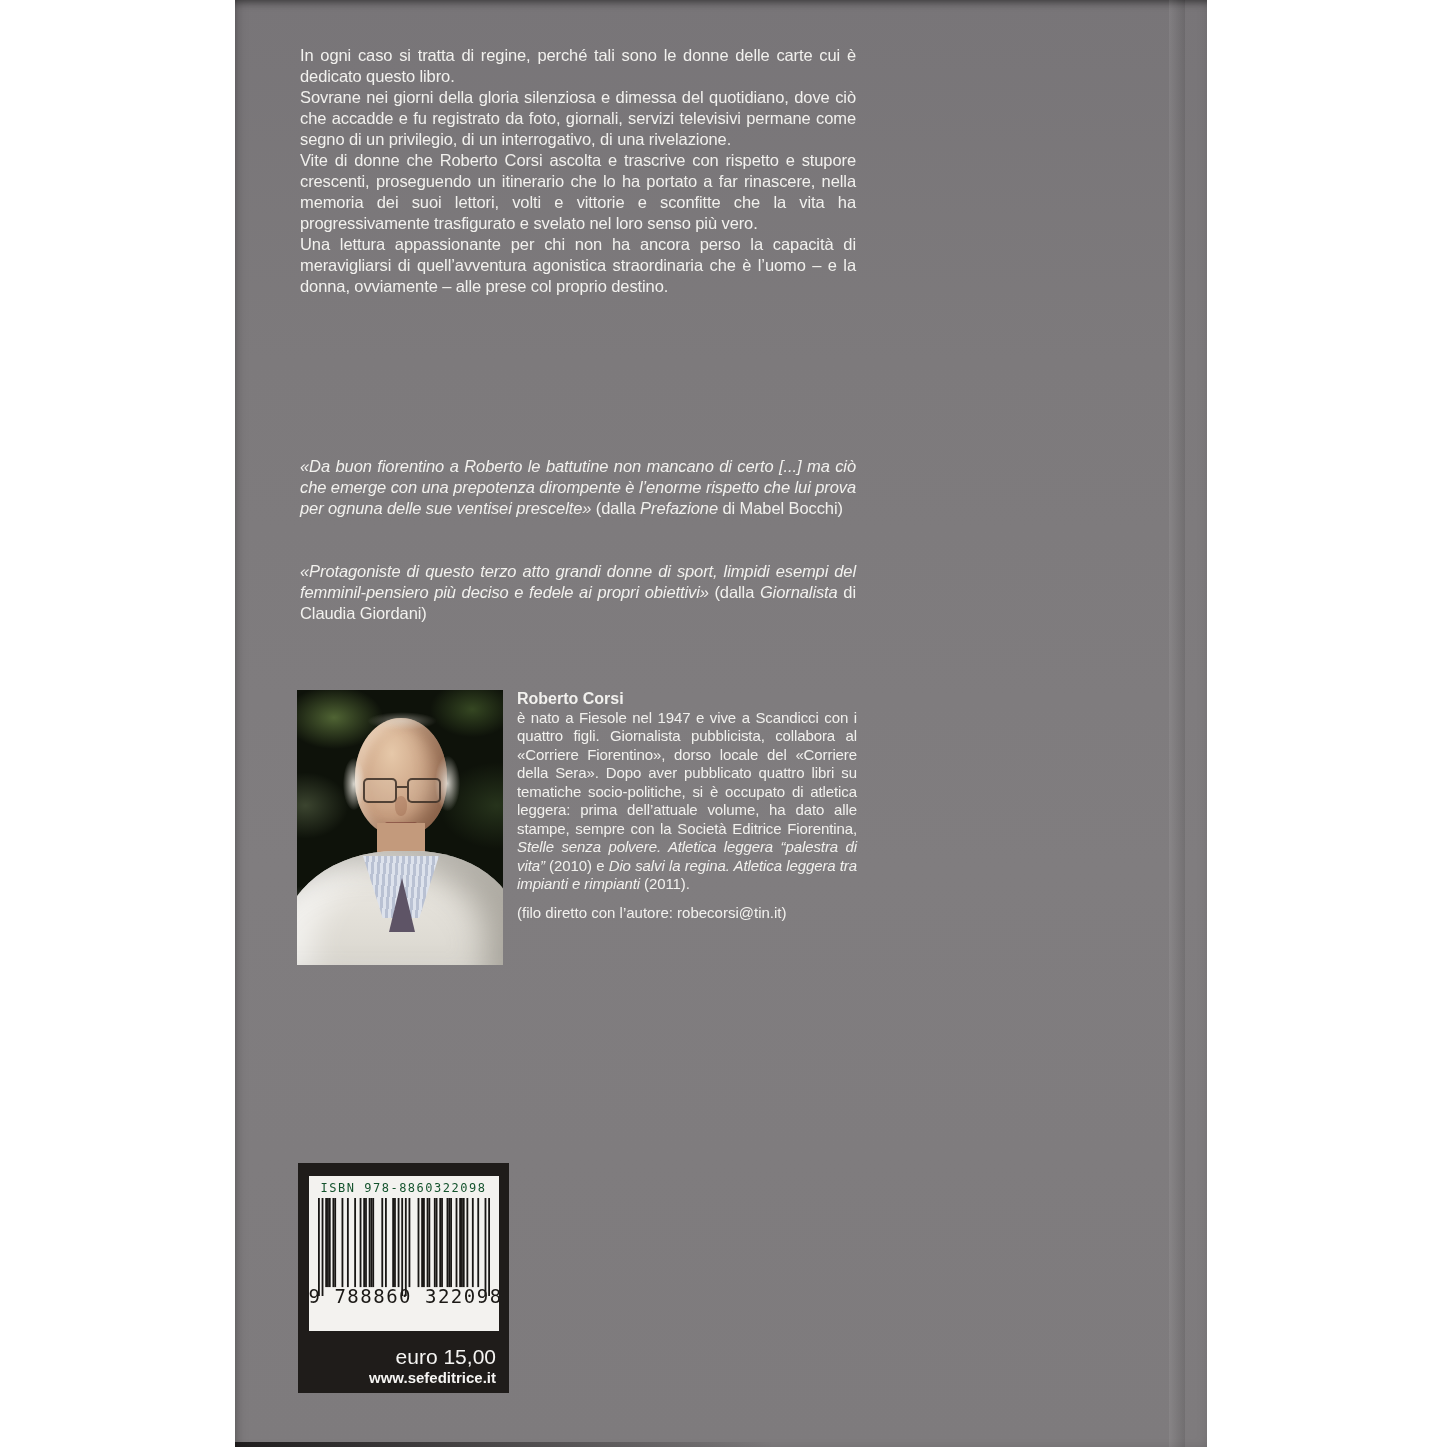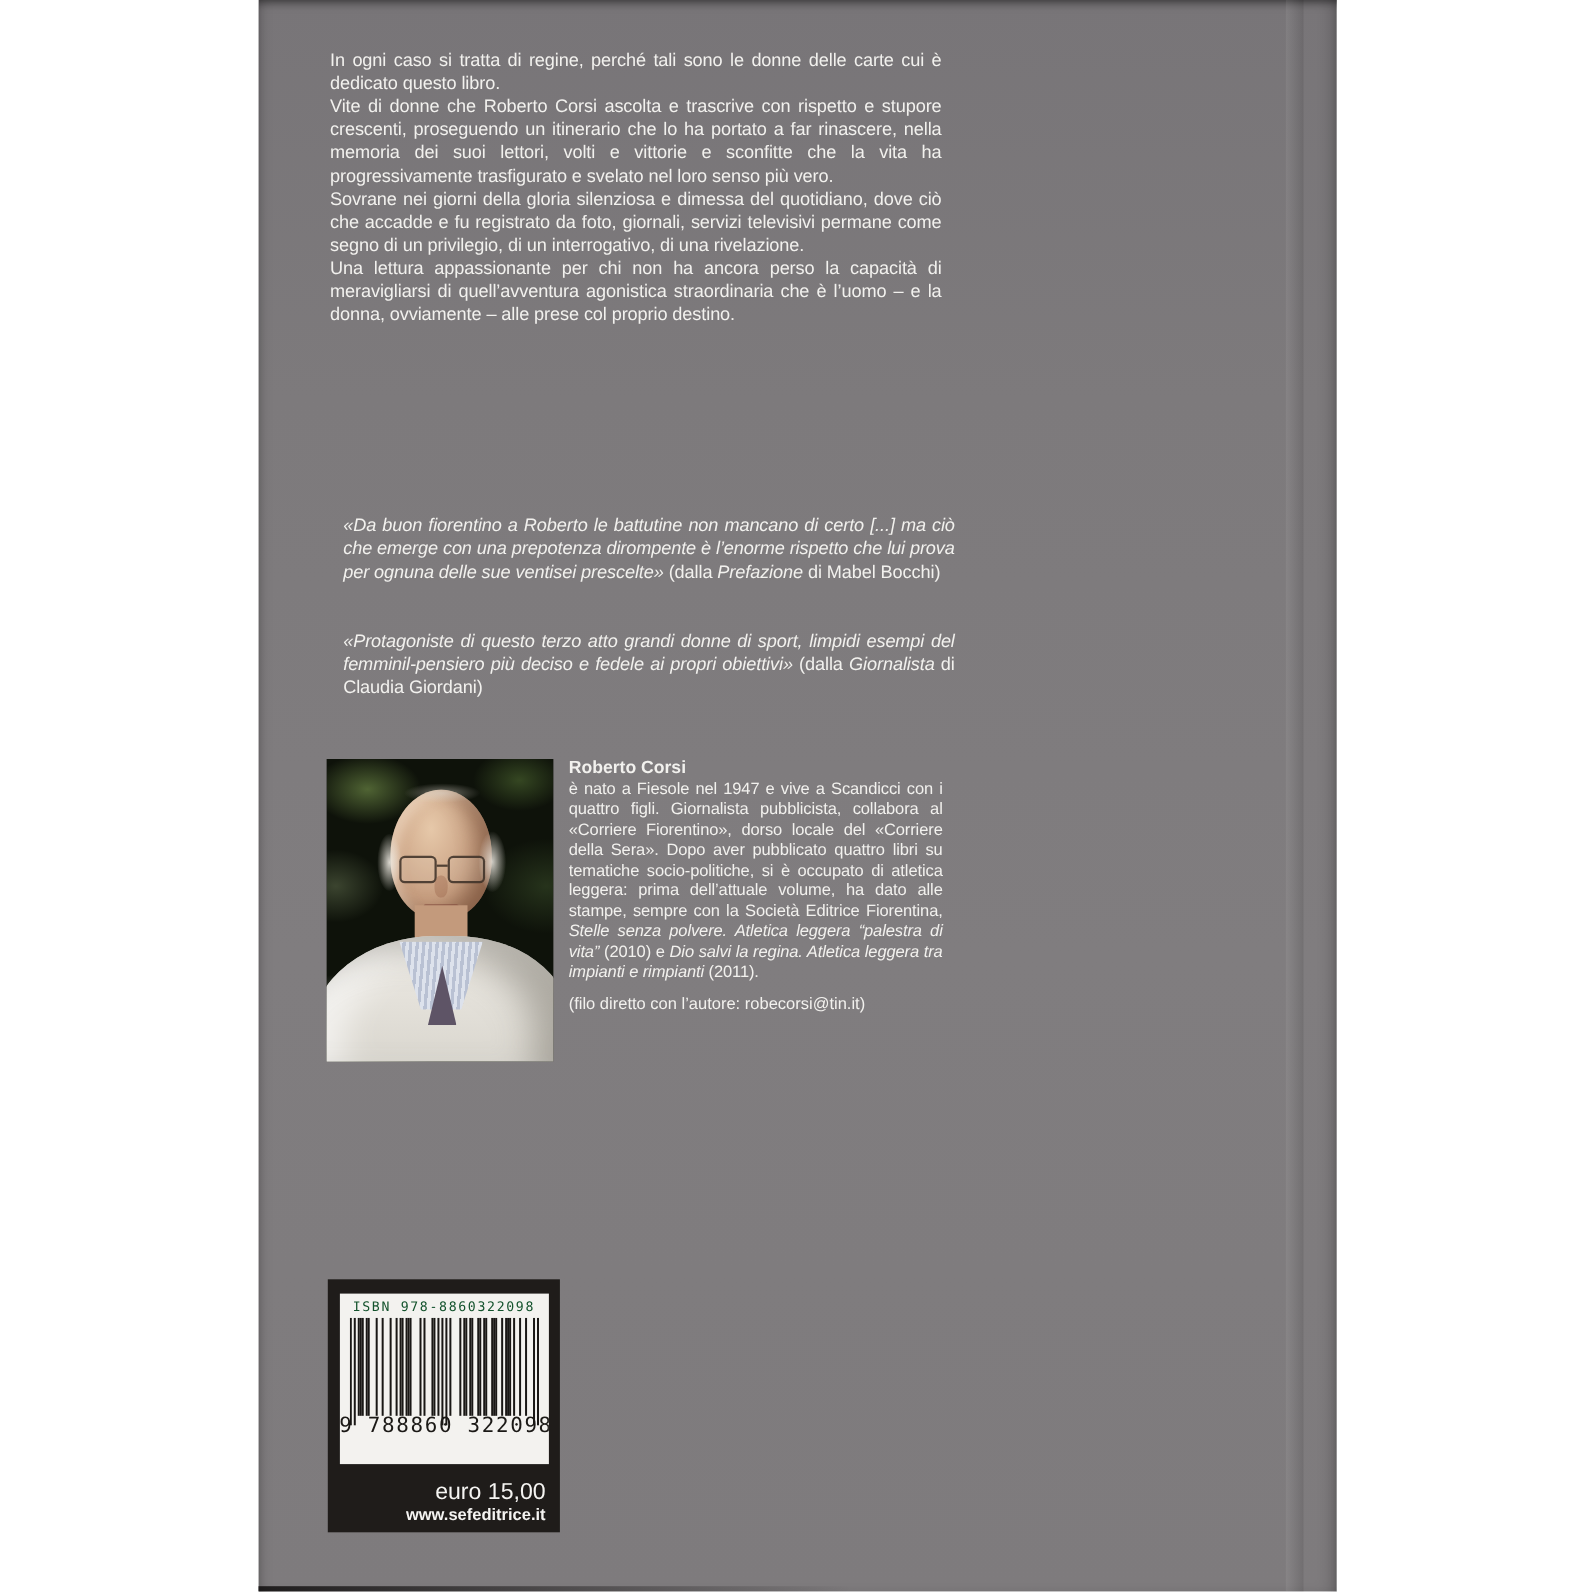--- a/index.html
+++ b/index.html
@@ -1,31 +1,31 @@
 <!DOCTYPE html>
 <html><head>
 <meta charset="utf-8">
 <style>
   html,body{margin:0;padding:0;background:#ffffff;}
-  .page{position:relative;width:1447px;height:1447px;background:#ffffff;overflow:hidden;
+  .page{position:relative;width:1207px;height:1447px;background:#ffffff;overflow:hidden;
         font-family:"Liberation Sans",sans-serif;}
   .book{position:absolute;left:235px;top:0;width:980px;height:1447px;
         background:linear-gradient(180deg,#787578 0%,#7d7a7c 25%,#807d7f 60%,#7e7b7d 100%);
         box-shadow:inset 0 7px 9px -5px rgba(0,0,0,.5),
                    inset -10px 0 16px -9px rgba(0,0,0,.30),
                    inset 9px 0 13px -9px rgba(0,0,0,.28);}
   .edge-bottom{position:absolute;left:0;bottom:0;width:55%;height:5px;
         background:linear-gradient(to right,rgba(15,13,13,.85),rgba(15,13,13,0));}
   .spine-band{position:absolute;top:0;bottom:0;right:30px;width:16px;
         background:linear-gradient(to right,rgba(255,255,255,.07),rgba(0,0,0,.10));}
   .blurb{position:absolute;left:65px;top:45px;width:556px;color:#f2f1ee;
         font-size:16.5px;line-height:21px;text-align:justify;letter-spacing:-0.1px;}
   .blurb p{margin:0;}
   .quote{position:absolute;left:65px;width:556px;color:#f2f1ee;
-        font-size:16.5px;line-height:21px;text-align:justify;letter-spacing:-0.1px;margin:12px;}
+        font-size:16.5px;line-height:21px;text-align:justify;letter-spacing:-0.1px;margin:0;}
   .q1{top:456px;} .q2{top:561px;}
   .it{font-style:italic;}
   
   .photo{position:absolute;left:62px;top:690px;width:206px;height:275px;overflow:hidden;
         background:#0e120a;}
   .ph{position:absolute;}
   .ph-bg{inset:0;background:
         radial-gradient(ellipse 70px 45px at 18% 10%,rgba(96,120,62,.8),transparent 70%),
         radial-gradient(ellipse 60px 40px at 85% 7%,rgba(74,99,47,.65),transparent 70%),
         radial-gradient(ellipse 80px 60px at 97% 42%,rgba(58,78,42,.55),transparent 72%),
@@ -80,22 +80,22 @@
         font-size:15px;line-height:18px;}
 </style>
 </head>
 <body>
 
 <div class="page">
   <div class="book">
 
     <div class="blurb">
       <p>In ogni caso si tratta di regine, perché tali sono le donne delle carte cui è dedicato questo libro.</p>
+      <p>Sovrane nei giorni della gloria silenziosa e dimessa del quotidiano, dove ciò che accadde e fu registrato da foto, giornali, servizi televisivi permane come segno di un privilegio, di un interrogativo, di una rivelazione.</p>
       <p>Vite di donne che Roberto Corsi ascolta e trascrive con rispetto e stupore crescenti, proseguendo un itinerario che lo ha portato a far rinascere, nella memoria dei suoi lettori, volti e vittorie e sconfitte che la vita ha progressivamente trasfigurato e svelato nel loro senso più vero.</p>
-      <p>Sovrane nei giorni della gloria silenziosa e dimessa del quotidiano, dove ciò che accadde e fu registrato da foto, giornali, servizi televisivi permane come segno di un privilegio, di un interrogativo, di una rivelazione.</p>
       <p>Una lettura appassionante per chi non ha ancora perso la capacità di meravigliarsi di quell’avventura agonistica straordinaria che è l’uomo – e la donna, ovviamente – alle prese col proprio destino.</p>
     </div>
 
     <p class="quote q1"><span class="it">«Da buon fiorentino a Roberto le battutine non mancano di certo [...] ma ciò che emerge con una prepotenza dirompente è l’enorme rispetto che lui prova per ognuna delle sue ventisei prescelte»</span><span> (dalla </span><span class="it">Prefazione</span><span> di Mabel Bocchi)</span></p>
 
     <p class="quote q2"><span class="it">«Protagoniste di questo terzo atto grandi donne di sport, limpidi esempi del femminil-pensiero più deciso e fedele ai propri obiettivi»</span><span> (dalla </span><span class="it">Giornalista</span><span> di Claudia Giordani)</span></p>
 
     <div class="photo">
       <div class="ph ph-bg"></div>
       <div class="ph ph-sun"></div>

